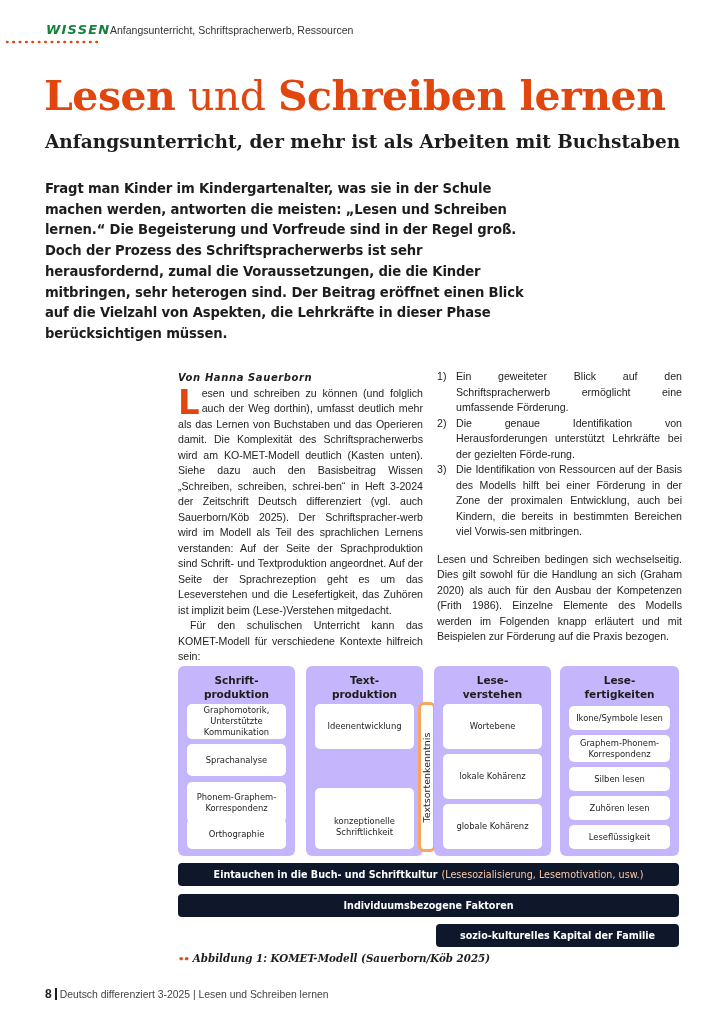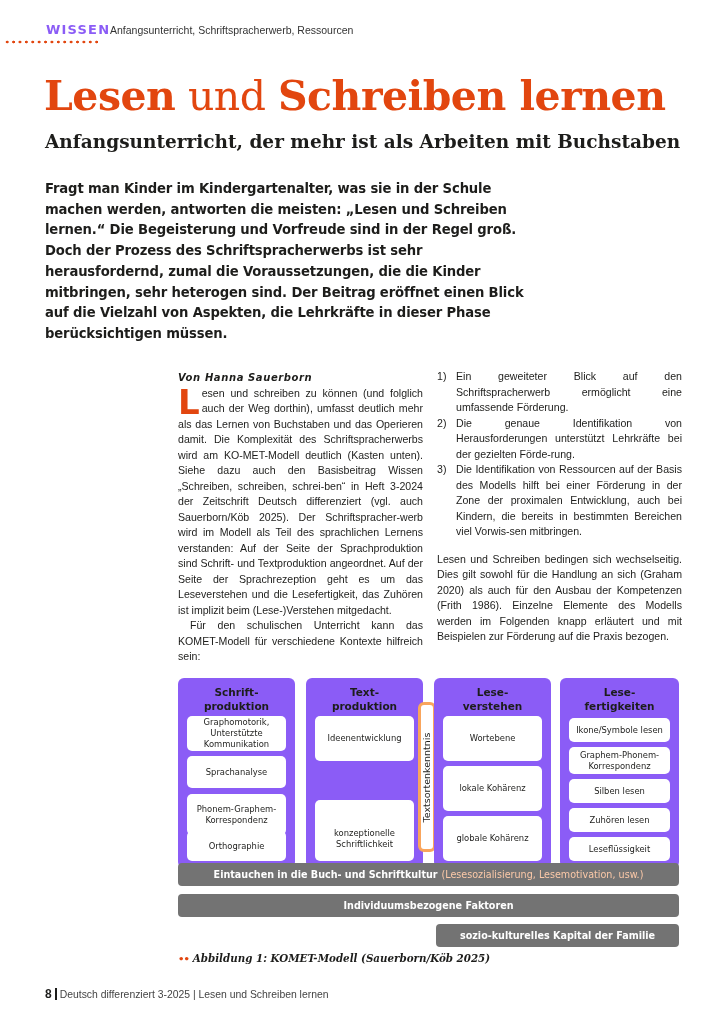--- a/index.html
+++ b/index.html
@@ -1,20 +1,20 @@
 <!DOCTYPE html>
 <html><head>
 <meta charset="utf-8">
 <style>
   * { box-sizing: border-box; margin: 0; padding: 0; }
   html, body { width: 720px; height: 1019px; background: #ffffff; overflow: hidden; }
   body { position: relative; font-family: "Liberation Sans", sans-serif; color: #1d1d1b; }
 
   .header { position: absolute; left: 0; top: 18px; width: 720px; height: 30px; }
-  .section-label { position: absolute; left: 46px; top: 4px; font-family: "DejaVu Sans", sans-serif; font-weight: bold; font-size: 13px; letter-spacing: 1.2px; color: #8b5cf6; }
+  .section-label { position: absolute; left: 46px; top: 4px; font-family: "DejaVu Sans", sans-serif; font-weight: bold; font-size: 13px; letter-spacing: 1.2px; color: #15803d; font-style: italic; }
   .section-tags { position: absolute; left: 110px; top: 6px; font-family: "Liberation Sans", sans-serif; font-size: 10.5px; color: #333; }
   .dots { position: absolute; left: 4px; top: 22px; width: 96px; height: 4px;
           background-image: radial-gradient(circle, #e2460f 1.3px, transparent 1.6px);
           background-size: 6.4px 4px; background-repeat: repeat-x; }
 
   .title { position: absolute; left: 44px; top: 72px; font-family: "DejaVu Serif", serif; font-size: 41px; color: #e2460f; white-space: nowrap; letter-spacing: -0.5px; }
   .title b { font-weight: bold; }
   .title span.light { font-weight: normal; }
   .subtitle { position: absolute; left: 45px; top: 131px; font-family: "DejaVu Serif", serif; font-size: 18.5px; color: #1d1d1b; white-space: nowrap; }
 
@@ -26,32 +26,32 @@
   .author { font-family: "DejaVu Sans", sans-serif; font-weight: bold; font-style: italic; font-size: 10px; letter-spacing: 0.6px; }
   .dropcap { float: left; font-family: "DejaVu Sans", sans-serif; font-weight: bold; font-size: 34px; line-height: 28px; color: #e2460f; margin: 2px 2px 0 0; }
   .indent { text-indent: 12px; }
   ol.numbered { list-style: none; }
   ol.numbered li { position: relative; padding-left: 19px; }
   ol.numbered li .num { position: absolute; left: 0; top: 0; }
   .para2 { margin-top: 12px; }
 
   
   .diagram { position: absolute; left: 178px; top: 666px; width: 512px; height: 285px; }
-  .pillar { position: absolute; top: 12px; height: 190px; background: #8b5cf6; border-radius: 6px; }
+  .pillar { position: absolute; top: 0; height: 190px; background: #c4b5fd; border-radius: 6px; }
   .pillar-head { position: absolute; left: 0; right: 0; top: 8px; text-align: center; font-family: "DejaVu Sans", sans-serif; font-weight: bold; font-size: 10.5px; line-height: 13.5px; color: #1d1d1b; }
   .cell { position: absolute; left: 9px; right: 9px; background: #fff; border-radius: 5px; display: flex; align-items: center; justify-content: center; text-align: center; font-family: "DejaVu Sans", sans-serif; font-size: 8.4px; line-height: 11px; color: #1d1d1b; padding: 0 4px; }
   .p1 { left: 0; width: 117px; }
   .p2 { left: 128px; width: 117px; }
   .p3 { left: 256px; width: 117px; }
   .p4 { left: 382px; width: 119px; }
 
   .textsorten { position: absolute; left: 240px; top: 36px; width: 18px; height: 150px; background: #fff; border: 3px solid #f9a55c; border-radius: 6px; display: flex; align-items: center; justify-content: center; }
   .textsorten span { transform: rotate(-90deg); white-space: nowrap; font-family: "DejaVu Sans", sans-serif; font-size: 9.5px; color: #1d1d1b; }
 
-  .bar { position: absolute; background: #737373; border-radius: 4px; color: #fff; display: flex; align-items: center; justify-content: center; font-family: "DejaVu Sans", sans-serif; font-weight: bold; font-size: 9.6px; white-space: nowrap; }
+  .bar { position: absolute; background: #0f172a; border-radius: 4px; color: #fff; display: flex; align-items: center; justify-content: center; font-family: "DejaVu Sans", sans-serif; font-weight: bold; font-size: 9.6px; white-space: nowrap; }
   .bar .sub { font-weight: normal; color: #fcc9a8; margin-left: 4px; }
   .bar1 { left: 0; top: 197px; width: 501px; height: 23px; }
   .bar2 { left: 0; top: 228px; width: 501px; height: 23px; }
   .bar3 { left: 0; top: 258px; width: 241px; height: 23px; }
   .bar4 { left: 258px; top: 258px; width: 243px; height: 23px; }
 
   .caption { position: absolute; left: 178px; top: 952px; font-family: "DejaVu Serif", serif; font-weight: bold; font-style: italic; font-size: 10.3px; color: #1d1d1b; white-space: nowrap; text-align: right; }
   .caption .bullets { color: #e2460f; font-style: normal; letter-spacing: -1px; margin-right: 4px; font-size: 10px; }
 
   .footer { position: absolute; left: 45px; top: 987px; font-family: "Liberation Sans", sans-serif; font-size: 10.4px; color: #444; white-space: nowrap; }

